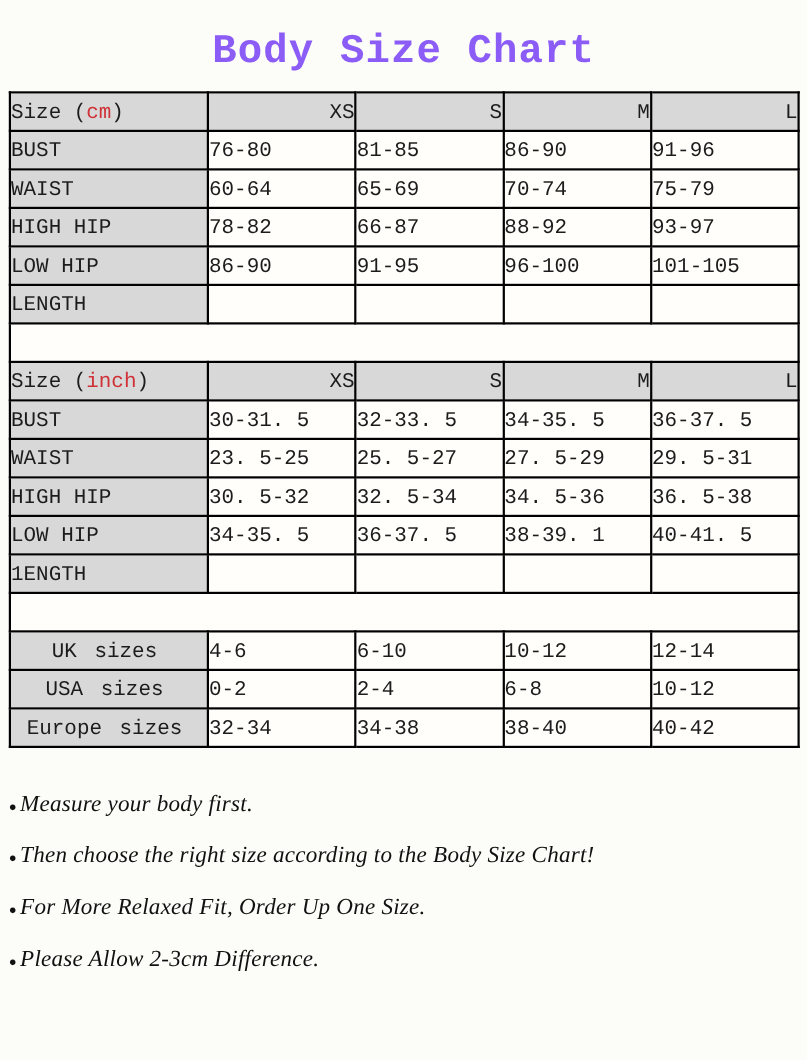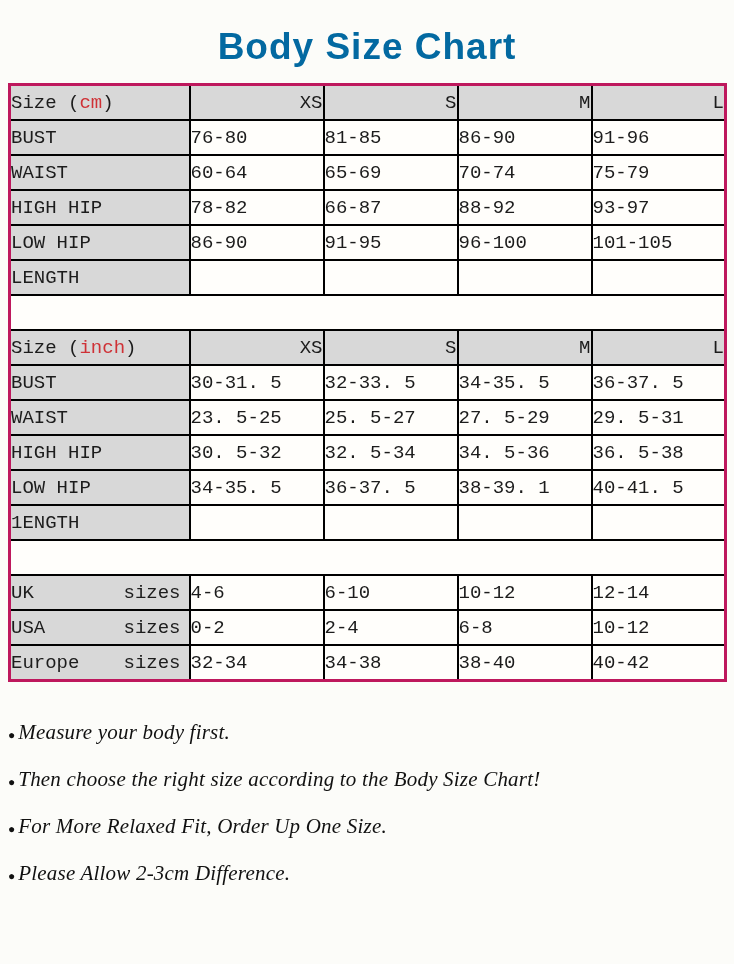--- a/index.html
+++ b/index.html
@@ -6,32 +6,32 @@
   body{
     width:734px;height:964px;
     background:#fcfcf9;
     font-family:"Liberation Mono","DejaVu Sans Mono",monospace;
     color:#1c1c1c;
     overflow:hidden;
   }
   .title{
     margin:26px 0 15px 0;
     text-align:center;
-    font-family:Liberation Sans, sans-serif;
+    font-family:Liberation Mono, monospace;
     font-weight:bold;
     font-size:37px;
     letter-spacing:1px;
-    color:#0369a1;
+    color:#8b5cf6;
   }
   table.size-table{
     border-collapse:collapse;
     table-layout:fixed;
     width:719px;
     margin-left:8px;
-    border:3px solid #be185d;
+    border:1px solid #be185d;
     background:#fffefb;
   }
   table.size-table td{
     border:2px solid #000;
     height:31px;
     font-size:19px;
     padding:1px 0 1px 0;
     white-space:nowrap;
     overflow:hidden;
   }
@@ -49,21 +49,21 @@
     background:#fffefb;
     text-align:left;
   }
   td.spacer{
     background:#fffefb;
     height:30px;
   }
   .red{color:#cf3136;}
   .split{
     display:flex;
-    justify-content:space-between;
+    justify-content:center;
     padding-right:8px;
     gap:16px;
   }
   .notes{
     margin:38px 0 0 8px;
     font-family:"Liberation Serif","DejaVu Serif",serif;
   }
   .note{
     display:flex;
     align-items:baseline;

